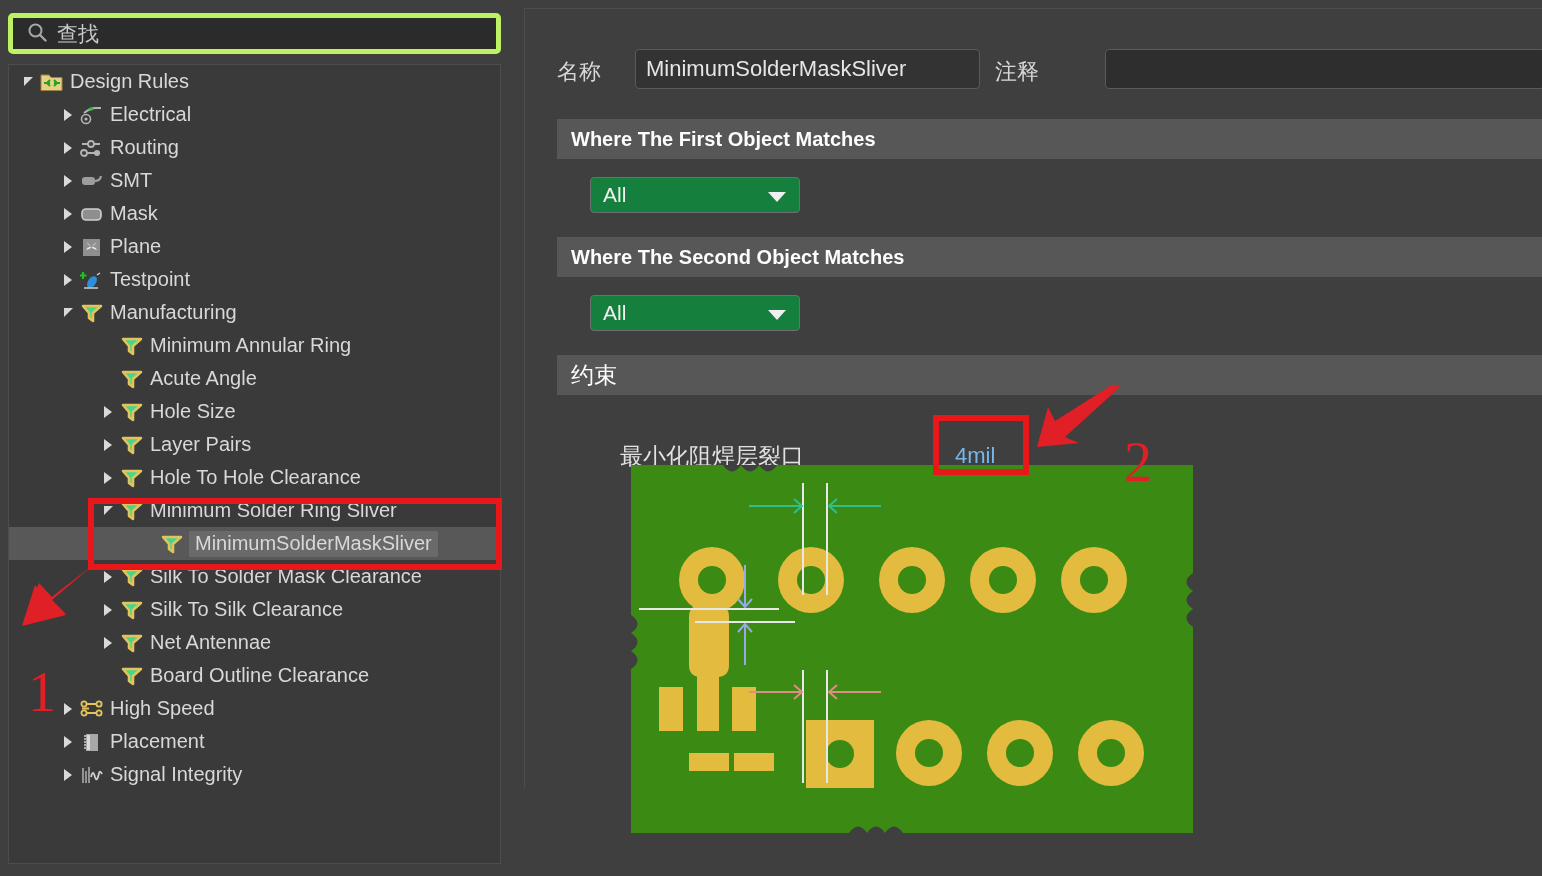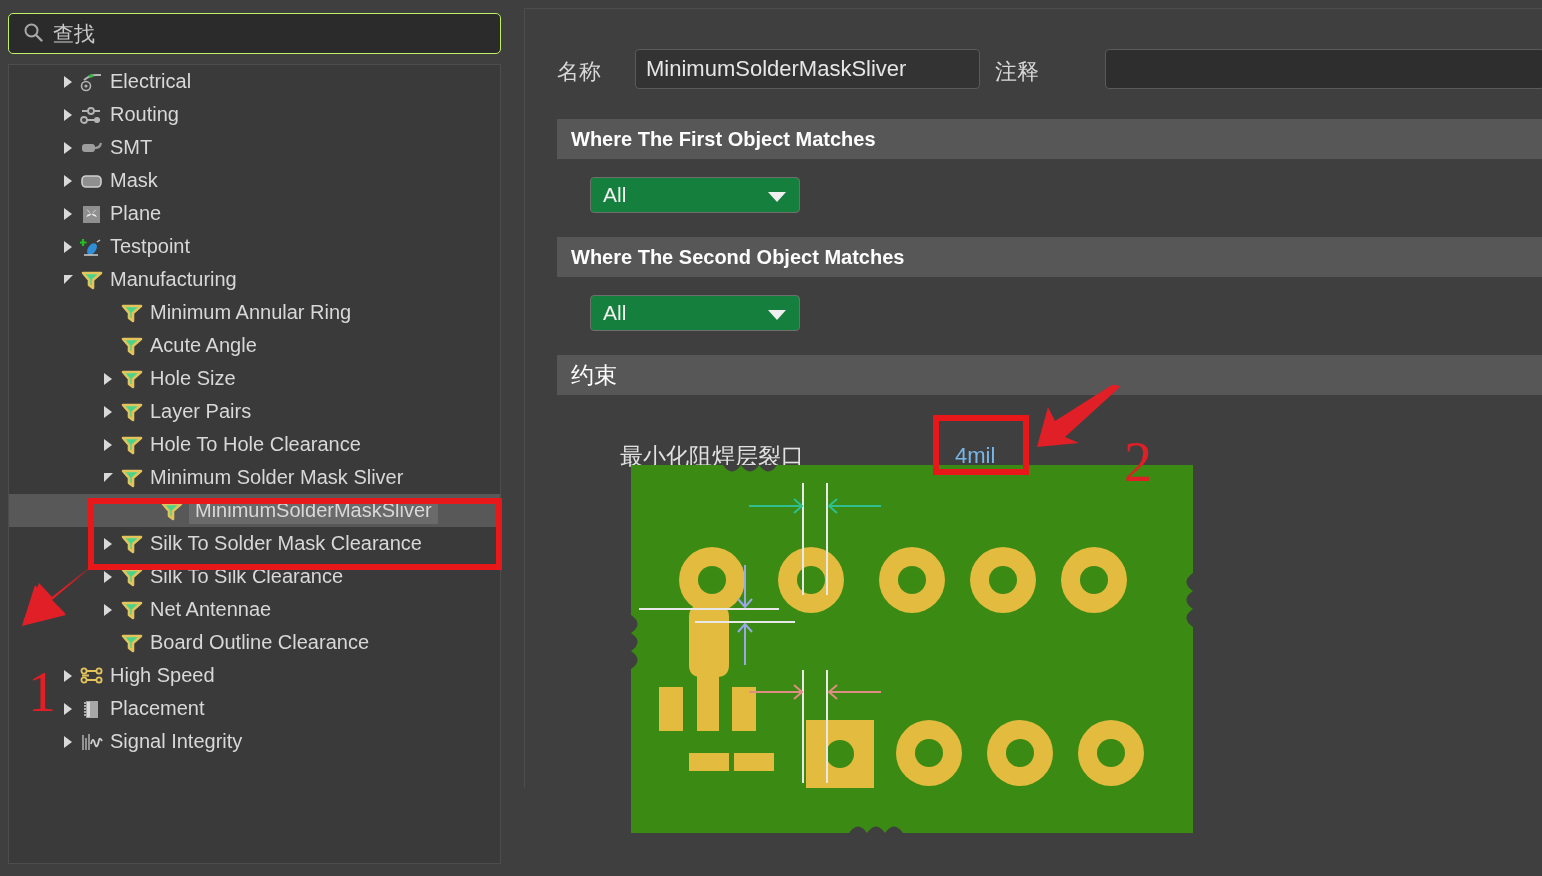--- a/index.html
+++ b/index.html
@@ -11,21 +11,21 @@
     overflow:hidden;
     position:relative;
   }
   
   #left-panel{
     position:absolute;left:0;top:0;width:511px;height:876px;
     background:#3f3f3f;
   }
   #search-box{
     position:absolute;left:8px;top:13px;width:493px;height:41px;
-    background:#2b2b2b;border:1px solid #bef264;border-radius:5px;
+    background:#2b2b2b;border:5px solid #bef264;border-radius:5px;
     display:flex;align-items:center;box-sizing:border-box;
   }
   #search-box .mag{margin-left:14px;margin-right:10px;display:block;}
   #search-text{font-size:21px;color:#c9c9c9;line-height:1;}
   #tree-panel{
     position:absolute;left:8px;top:64px;width:493px;height:800px;
     background:#3a3a3a;border:1px solid #4d4d4d;box-sizing:border-box;
     overflow:hidden;
   }
   .tree-row{
@@ -87,20 +87,33 @@
       <svg width="20" height="20" viewBox="0 0 20 20">
         <circle cx="8.5" cy="8.5" r="6" fill="none" stroke="#a8a8a8" stroke-width="2"></circle>
         <line x1="13" y1="13" x2="18.5" y2="18.5" stroke="#a8a8a8" stroke-width="2.4" stroke-linecap="round"></line>
       </svg>
     </span>
     <span id="search-text">查找</span>
   </div>
 
   <div id="tree-panel">
     <div id="tree-rows">
+        <div class="tree-row" style="padding-left: 8px;">
+          <span class="tw">
+            <span class="tri-d"></span>
+          </span>
+          <span class="ico">
+            <svg width="24" height="22" viewBox="0 0 24 22">
+              <path d="M1,4 h8 l2,2.5 h11 v13 h-21 z" fill="#e8cf86" stroke="#9c8340" stroke-width="1"></path>
+              <path d="M4,12 h6 M10,9 l-3,3 l3,3" fill="none" stroke="#21a321" stroke-width="2"></path>
+              <path d="M20,12 h-6 M14,9 l3,3 l-3,3" fill="none" stroke="#21a321" stroke-width="2"></path>
+            </svg>
+          </span>
+          <span class="lbl">Design Rules</span>
+        </div>
         <div class="tree-row" style="padding-left: 48px;">
           <span class="tw">
             <span class="tri-r"></span>
           </span>
           <span class="ico">
             <svg width="24" height="22" viewBox="0 0 24 22">
               <path d="M4,9 q6,-5 12,-5 h5" fill="none" stroke="#b4b4b4" stroke-width="2"></path>
               <circle cx="6" cy="15" r="4.5" fill="none" stroke="#b4b4b4" stroke-width="1.6"></circle>
               <circle cx="6" cy="15" r="1.6" fill="#b4b4b4"></circle>
               <path d="M8,5 l3,-2 l3,2 l-3,2 z" fill="#2fbf3f"></path>
@@ -235,21 +248,21 @@
         </div>
         <div class="tree-row" style="padding-left: 88px;">
           <span class="tw">
             <span class="tri-d"></span>
           </span>
           <span class="ico">
             <svg width="24" height="22" viewBox="0 0 24 22">
               <path d="M3,4 h18 l-8,7 v8 l-4,-3 v-5 z" fill="#48d48a" stroke="#e3c45c" stroke-width="2.6" stroke-linejoin="round"></path>
             </svg>
           </span>
-          <span class="lbl">Minimum Solder Mask Sliver</span>
+          <span class="lbl">Minimum Solder Ring Sliver</span>
         </div>
         <div class="tree-row selected" style="padding-left: 128px;">
           <span class="tw"></span>
           <span class="ico">
             <svg width="24" height="22" viewBox="0 0 24 22">
               <path d="M3,4 h18 l-8,7 v8 l-4,-3 v-5 z" fill="#48d48a" stroke="#e3c45c" stroke-width="2.6" stroke-linejoin="round"></path>
             </svg>
           </span>
           <span class="lbl sel-hl">MinimumSolderMaskSliver</span>
         </div>

